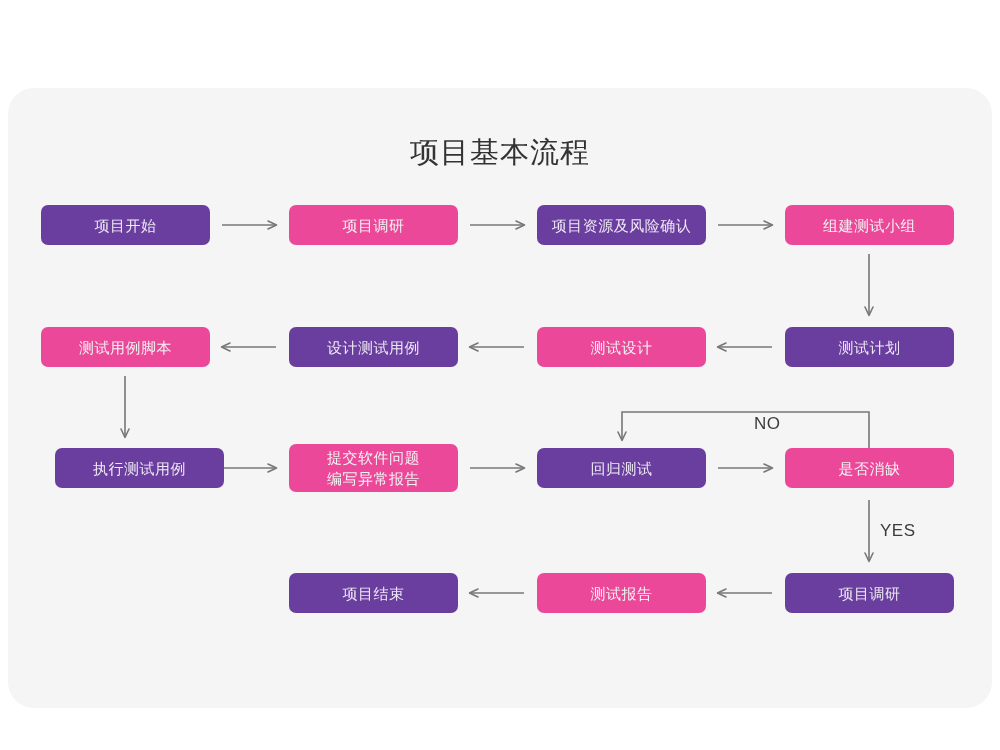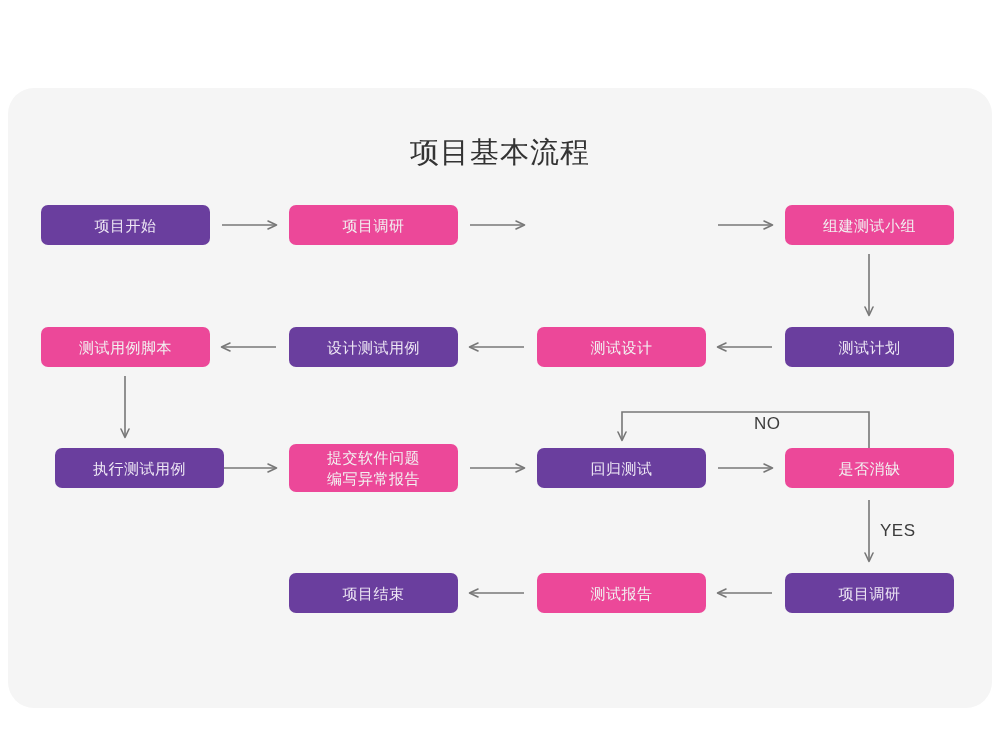--- a/index.html
+++ b/index.html
@@ -158,20 +158,21 @@
     <g>
       <line x1="772" y1="593" x2="718" y2="593" stroke="#777777" stroke-width="1.6" marker-end="url(#ah)"></line>
     </g>
     <g>
       <line x1="524" y1="593" x2="470" y2="593" stroke="#777777" stroke-width="1.6" marker-end="url(#ah)"></line>
     </g>
   </svg>
 
   <div class="node purple" style="left:41px;  top:205px;">项目开始</div>
   <div class="node gray" style="left:289px; top:205px;">项目调研</div>
+  <div class="node purple" style="left:537px; top:205px;">项目资源及风险确认</div>
   <div class="node gray" style="left:785px; top:205px;">组建测试小组</div>
 
   <div class="node gray" style="left:41px;  top:327px;">测试用例脚本</div>
   <div class="node purple" style="left:289px; top:327px;">设计测试用例</div>
   <div class="node gray" style="left:537px; top:327px;">测试设计</div>
   <div class="node purple" style="left:785px; top:327px;">测试计划</div>
 
   <div class="node purple" style="left:55px;  top:448px;">执行测试用例</div>
   <div class="node gray tall" style="left:289px; top:444px;">提交软件问题
 编写异常报告</div>

